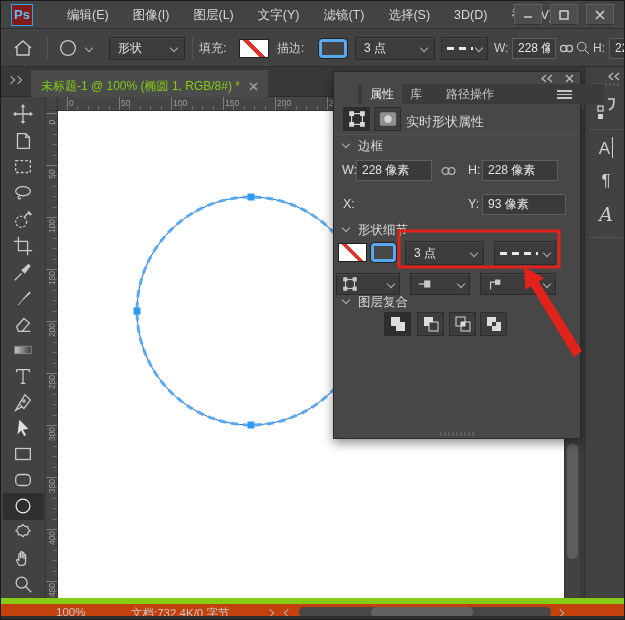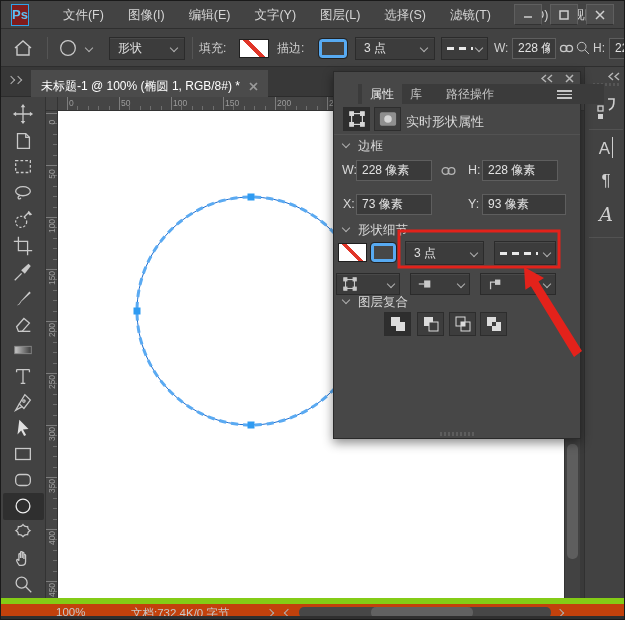--- a/index.html
+++ b/index.html
@@ -34,21 +34,21 @@
   .swatch-none { background:linear-gradient(45deg,#fff 44%,#e03528 44%,#e03528 56%,#fff 56%); background-color:#fff;
                  border:1px solid #1f1f1f; }
   .swatch-stroke { border:3px solid #57aaf2; border-radius:3px; outline:1px solid #222; background:transparent; }
   .dashes { height:3px; background:repeating-linear-gradient(90deg,#e9e9e9 0 7px,transparent 7px 12px); }
   .icon-svg { stroke:#c9c9c9; fill:none; stroke-width:1.4; }
   .icon-svg .f { fill:#c9c9c9; stroke:none; }
 
   
   .tabstrip { position:absolute; left:0; top:66px; width:625px; height:30px; background:#383838;
               border-bottom:1px solid #2c2c2c; }
-  .doc-tab { position:absolute; left:30px; top:3px; height:27px; background:#4b4b4b; color:#ffffff;
+  .doc-tab { position:absolute; left:30px; top:3px; height:27px; background:#4b4b4b; color:#84cc16;
              font-size:12px; display:flex; align-items:center; padding:16px 10px; gap:9px; white-space:nowrap; }
   .overflow-chevs { position:absolute; left:7px; top:10px; display:flex; gap:1px; }
 
   
   .toolbar { position:absolute; left:0; top:96px; width:45px; height:501px; background:#424242;
              border-right:1px solid #333; }
   .tool { position:absolute; left:10px; width:24px; height:24px; display:flex; align-items:center; justify-content:center; }
   .tool-hl { position:absolute; left:2px; width:41px; height:27px; background:#2f2f2f; border-radius:2px; }
 
   
@@ -106,27 +106,26 @@
   
   .annot { position:absolute; left:390px; top:225px; width:210px; height:145px; z-index:60; pointer-events:none; }
 </style>
 </head>
 <body>
 
 <div class="window">
 
   <div class="menubar">
     <div class="ps-logo">Ps</div>
-    <div class="menu-item">文件(F)</div>
+    <div class="menu-item">编辑(E)</div>
     <div class="menu-item">图像(I)</div>
-    <div class="menu-item">编辑(E)</div>
+    <div class="menu-item">图层(L)</div>
     <div class="menu-item">文字(Y)</div>
-    <div class="menu-item">图层(L)</div>
+    <div class="menu-item">滤镜(T)</div>
     <div class="menu-item">选择(S)</div>
-    <div class="menu-item">滤镜(T)</div>
     <div class="menu-item">3D(D)</div>
     <div class="menu-item">视图(V)</div>
     <div class="winbtns">
       <div class="winbtn">
           <svg width="12" height="12">
             <path d="M2 8h8"></path>
           </svg>
         </div>
       <div class="winbtn">
           <svg width="12" height="12">
@@ -406,21 +405,20 @@
     <div class="p-label" style="left:24px; top:66px">边框</div>
     <div class="p-label" style="left:8px; top:91px">W:</div>
     <input class="field" style="position: absolute; left: 22px; top: 88px; width: 76px;" value="228 像素">
     <svg style="position:absolute; left:106px; top:93px; stroke:#b5b5b5; fill:none; stroke-width:1.3" width="17" height="12" viewBox="0 0 16 12">
         <circle cx="5" cy="6" r="3.4"></circle>
         <circle cx="11" cy="6" r="3.4"></circle>
       </svg>
     <div class="p-label" style="left:134px; top:91px">H:</div>
     <input class="field" style="position: absolute; left: 148px; top: 88px; width: 76px;" value="228 像素">
     <div class="p-label" style="left:9px; top:125px">X:</div>
-    <input class="field" style="position: absolute; left: 22px; top: 122px; width: 76px;" value="73 像素">
     <div class="p-label" style="left:134px; top:125px">Y:</div>
     <input class="field" style="position: absolute; left: 148px; top: 122px; width: 84px;" value="93 像素">
 
     <div class="p-chev" style="left:9px; top:153px"></div>
     <div class="p-label" style="left:24px; top:150px">形状细节</div>
     <div class="swatch-none" style="position:absolute; left:4px; top:171px; width:29px; height:19px"></div>
     <div class="swatch-stroke" style="position:absolute; left:37px; top:171px; width:25px; height:19px"></div>
     <div class="dd" style="position:absolute; left:71px; top:169px; width:79px; height:24px; padding-left:8px">
       <span>3 点</span>
       <span class="chv" style="position:absolute; right:6px; top:8px"></span>

